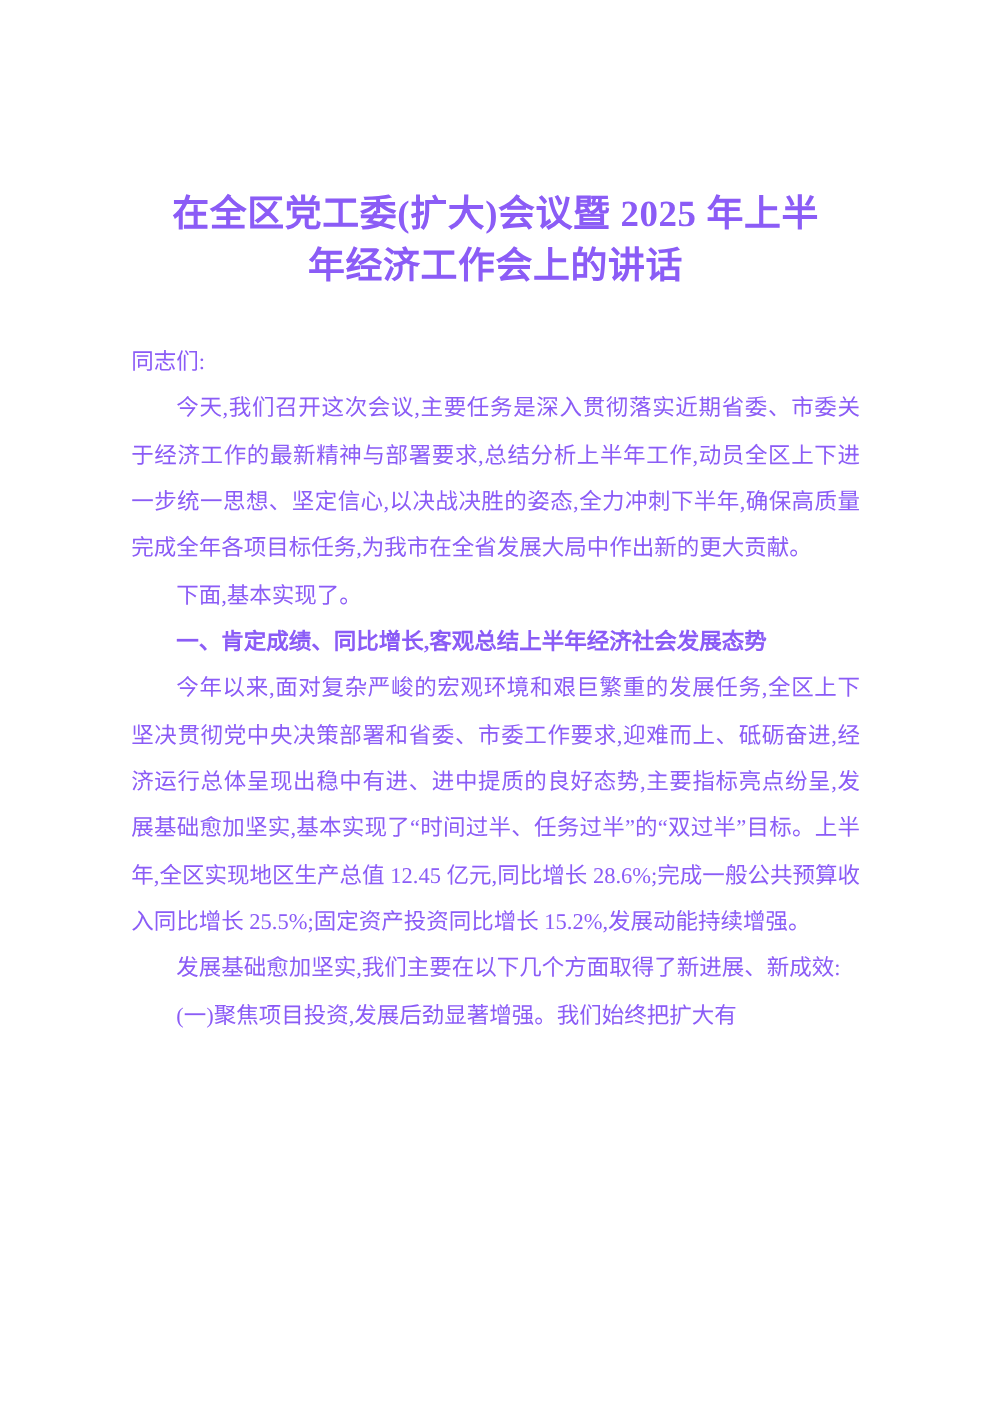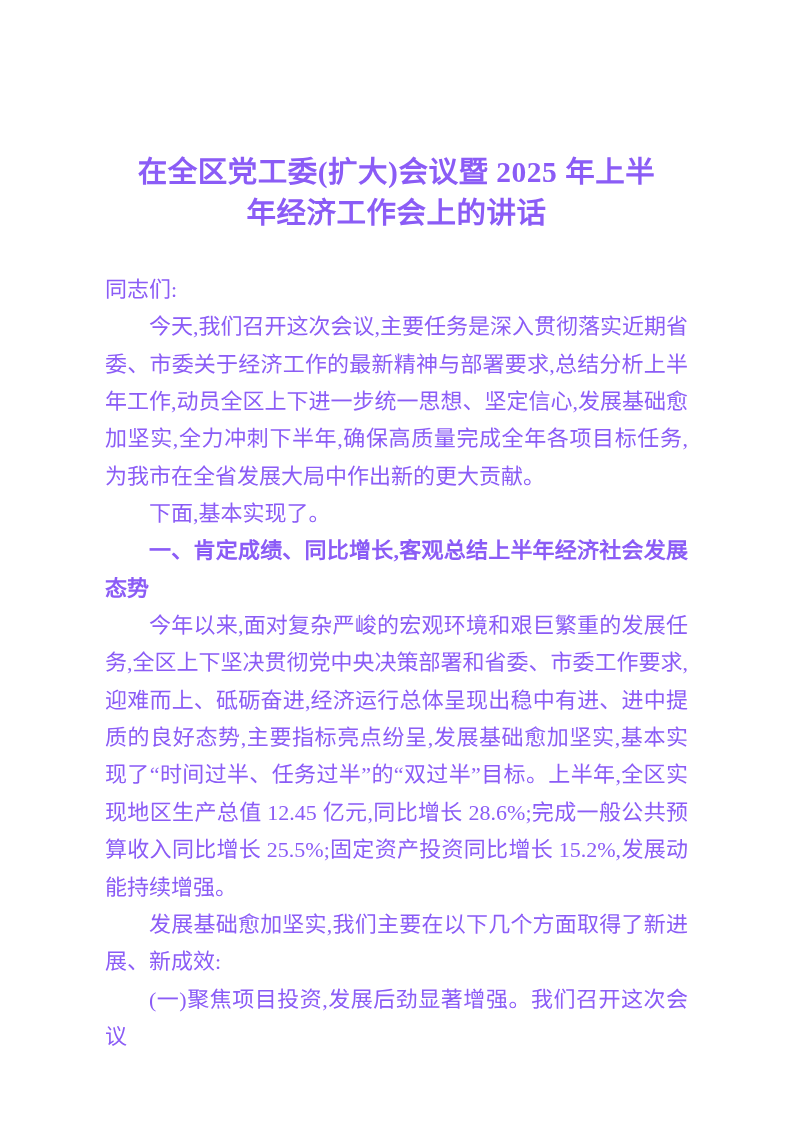--- a/index.html
+++ b/index.html
@@ -25,21 +25,21 @@
     margin: 0 auto;
     font-size: 29.5px;
     line-height: 41px;
     font-weight: 700;
     text-align: center;
     letter-spacing: 0.5px;
     word-break: break-all;
   }
   .doc-body {
     margin-top: 37px;
-    font-size: 22px;
+    font-size: 18px;
     line-height: 37.35px;
     text-align: justify;
     text-justify: inter-ideograph;
     word-break: break-all;
   }
   .doc-body p {
     margin: 0;
     padding: 0;
     text-indent: 2em;
   }
@@ -51,20 +51,20 @@
   }
 </style>
 </head>
 <body>
 
 <div class="page">
   <h1 class="doc-title">在全区党工委(扩大)会议暨 2025 年上半年经济工作会上的讲话</h1>
 
   <div class="doc-body">
     <p class="no-indent">同志们:</p>
-    <p>今天,我们召开这次会议,主要任务是深入贯彻落实近期省委、市委关于经济工作的最新精神与部署要求,总结分析上半年工作,动员全区上下进一步统一思想、坚定信心,发展基础愈加坚实,全力冲刺下半年,确保高质量完成全年各项目标任务,为我市在全省发展大局中作出新的更大贡献。</p>
+    <p>今天,我们召开这次会议,主要任务是深入贯彻落实近期省委、市委关于经济工作的最新精神与部署要求,总结分析上半年工作,动员全区上下进一步统一思想、坚定信心,以决战决胜的姿态,全力冲刺下半年,确保高质量完成全年各项目标任务,为我市在全省发展大局中作出新的更大贡献。</p>
     <p>下面,基本实现了。</p>
     <p class="bold">一、肯定成绩、同比增长,客观总结上半年经济社会发展态势</p>
     <p>今年以来,面对复杂严峻的宏观环境和艰巨繁重的发展任务,全区上下坚决贯彻党中央决策部署和省委、市委工作要求,迎难而上、砥砺奋进,经济运行总体呈现出稳中有进、进中提质的良好态势,主要指标亮点纷呈,发展基础愈加坚实,基本实现了“时间过半、任务过半”的“双过半”目标。上半年,全区实现地区生产总值 12.45 亿元,同比增长 28.6%;完成一般公共预算收入同比增长 25.5%;固定资产投资同比增长 15.2%,发展动能持续增强。</p>
     <p>发展基础愈加坚实,我们主要在以下几个方面取得了新进展、新成效:</p>
-    <p>(一)聚焦项目投资,发展后劲显著增强。我们召开这次会议</p>
+    <p>(一)聚焦项目投资,发展后劲显著增强。我们始终把扩大有</p>
   </div>
 </div>
 
 </body></html>

